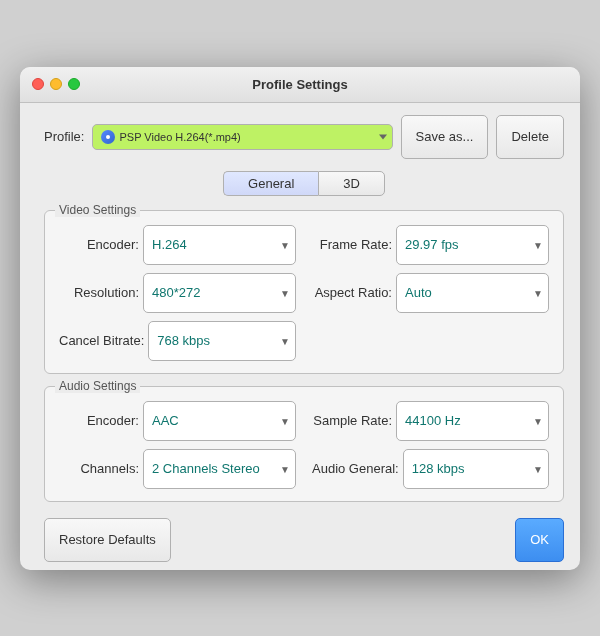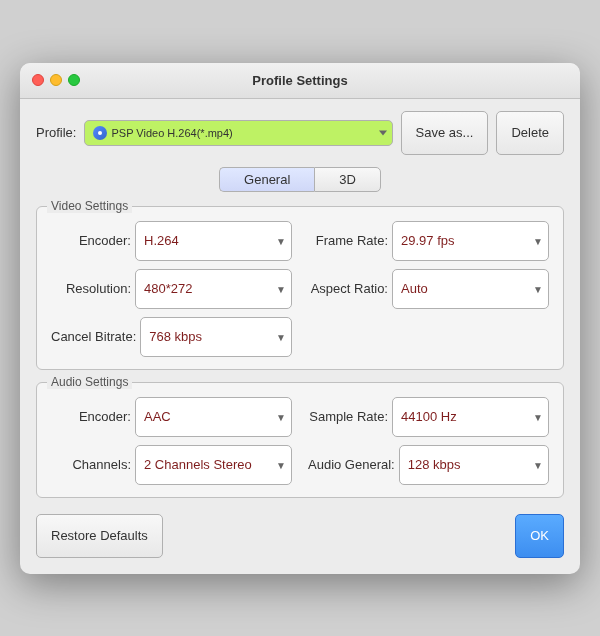--- a/index.html
+++ b/index.html
@@ -52,21 +52,22 @@
     .traffic-light.minimize { background: #febc2e; border: 1px solid #d4a017; }
     .traffic-light.maximize { background: #28c840; border: 1px solid #1aab29; }
 
     .titlebar-title {
       font-size: 13px;
       font-weight: 600;
       color: #333;
     }
 
     .content {
-      padding: 12px 16px 16px;
+      padding: 12px 16px 8px;
+      margin-left: 8px;
     }
 
     
     .profile-row {
       display: flex;
       align-items: center;
       gap: 8px;
       margin-bottom: 12px;
     }
 
@@ -82,21 +83,21 @@
     }
 
     .select-wrapper select {
       appearance: none;
       -webkit-appearance: none;
       background: white;
       border: 1px solid #b0b0b0;
       border-radius: 5px;
       padding: 3px 24px 3px 8px;
       font-size: 13px;
-      color: #7f1d1d;
+      color: #0f766e;
       cursor: pointer;
       height: 40px;
     }
 
     .select-arrow {
       position: absolute;
       right: 6px;
       top: 50%;
       transform: translateY(-50%);
       pointer-events: none;

